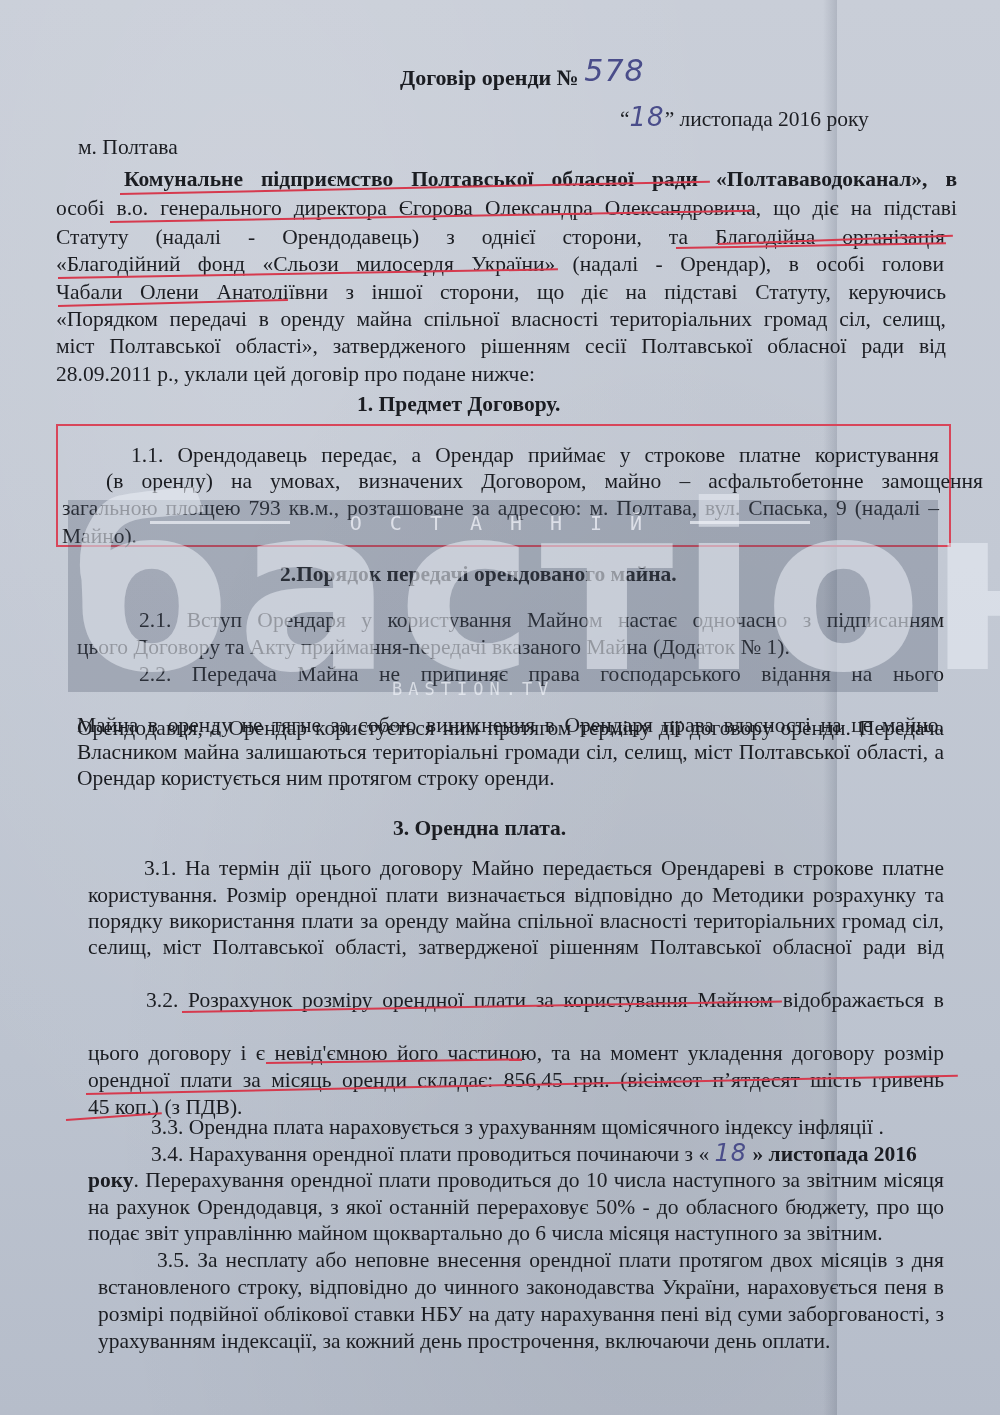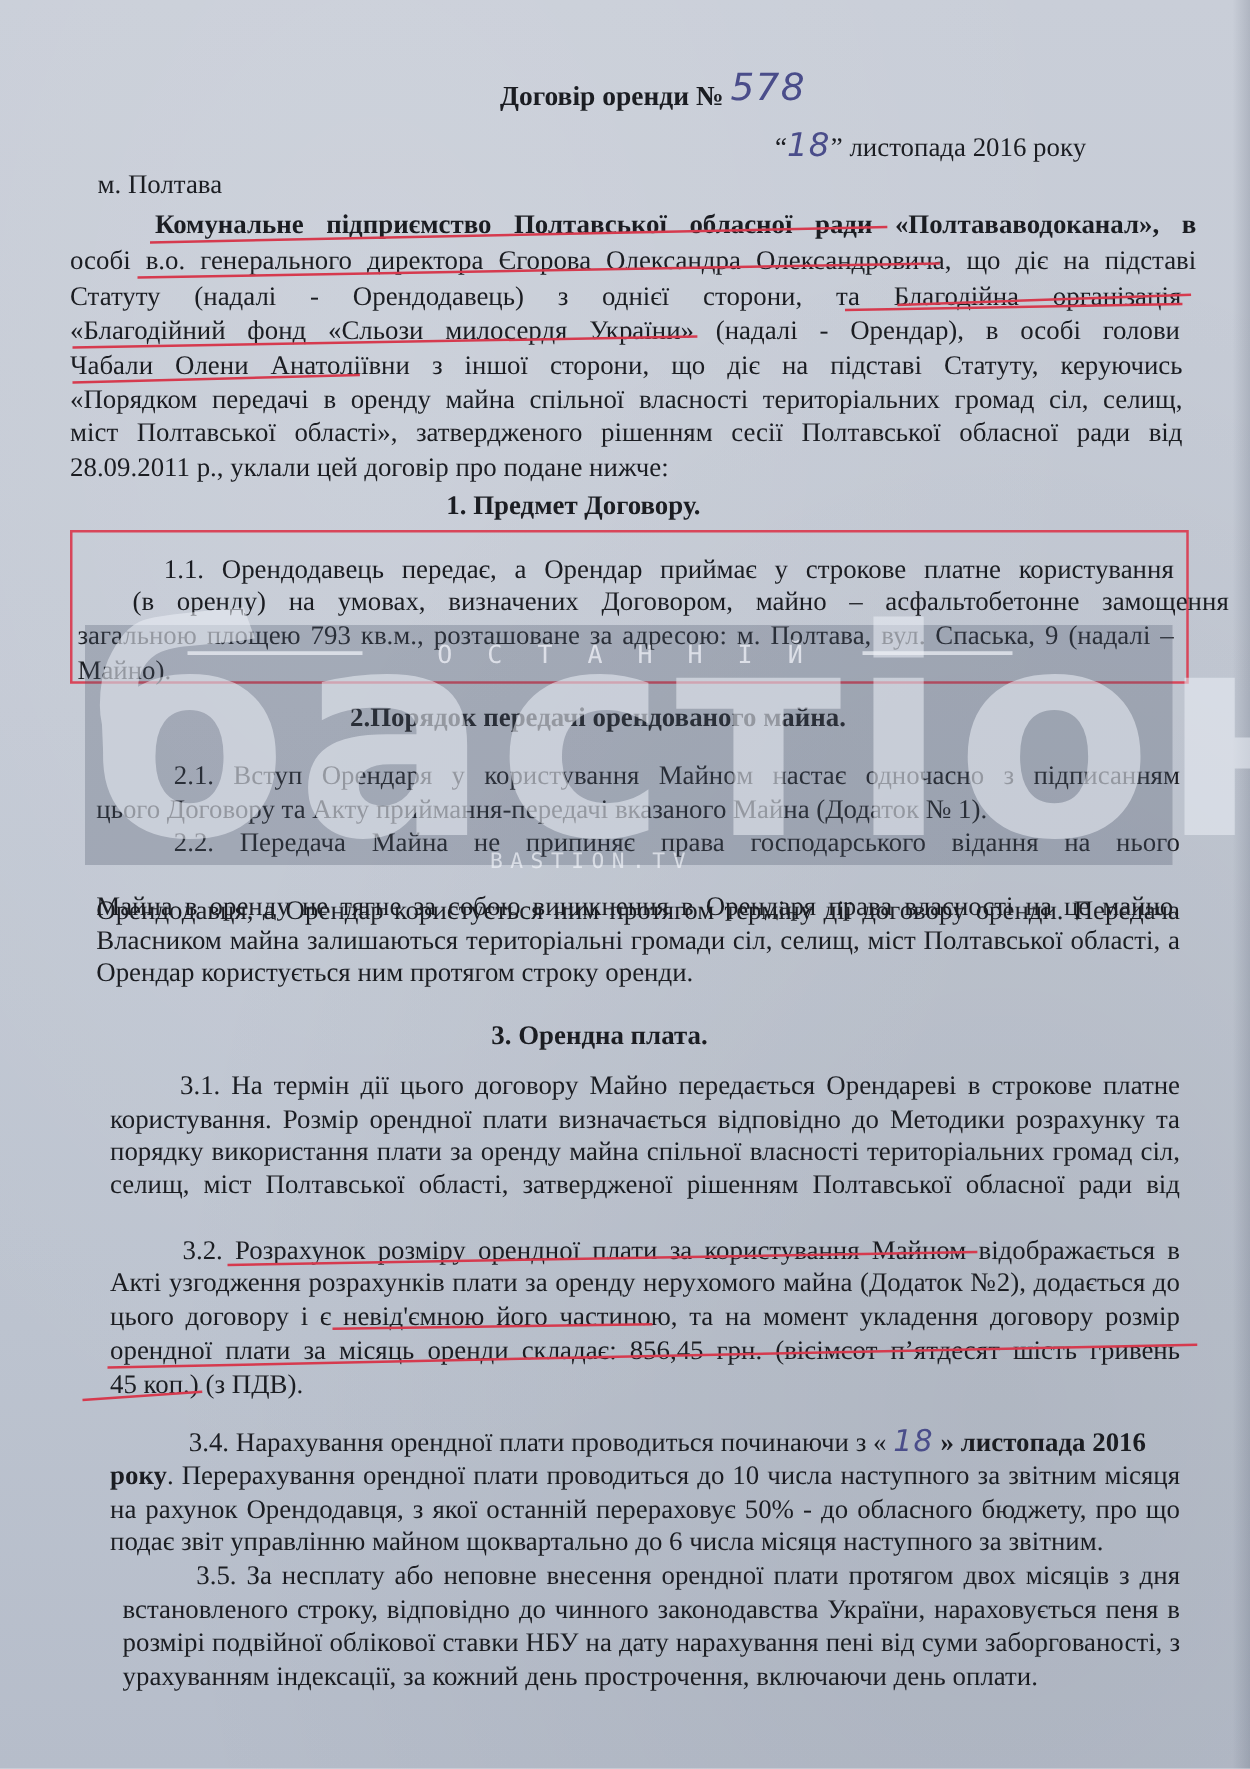--- a/index.html
+++ b/index.html
@@ -3,21 +3,21 @@
 <meta charset="utf-8">
 <style>
   html, body { margin: 0; padding: 0; }
   body {
     width: 1000px; height: 1415px; overflow: hidden; position: relative;
     background: linear-gradient(180deg, #c9ced8 0%, #c3c9d4 40%, #bcc3cf 75%, #b6bdca 100%);
     font-family: "Liberation Serif", serif;
     color: #1b1d22;
   }
   .page {
-    position: absolute; left: 0; top: 0; width: 1000px; height: 1415px;
+    position: absolute; left: 0; top: 0; width: 837px; height: 1415px;
     background:
       radial-gradient(ellipse at 30% 20%, rgba(255,255,255,0.10), transparent 60%),
       radial-gradient(ellipse at 80% 80%, rgba(0,0,0,0.06), transparent 60%);
   }
   .edge-right {
     position: absolute; right: 0; top: 0; width: 14px; height: 1415px;
     background: linear-gradient(90deg, rgba(0,0,0,0), rgba(60,70,90,0.18));
   }
   .t {
     position: absolute; font-size: 21.5px; line-height: 26px; white-space: nowrap;
@@ -110,30 +110,30 @@
   <div class="t just" style="left:77px; top:739px; width:867px;">Власником майна залишаються територіальні громади сіл, селищ, міст Полтавської області, а</div>
   <div class="t" style="left:77px; top:765px;">Орендар користується ним протягом строку оренди.</div>
 
   <div class="t b" style="left:393px; top:815px;">3. Орендна плата.</div>
   <div class="t just" style="left:144px; top:855px; width:800px;">3.1. На термін дії цього договору Майно передається Орендареві в строкове платне</div>
   <div class="t just" style="left:88px; top:882px; width:856px;">користування. Розмір орендної плати визначається відповідно до Методики розрахунку та</div>
   <div class="t just" style="left:88px; top:908px; width:856px;">порядку використання плати за оренду майна спільної власності територіальних громад сіл,</div>
   <div class="t just" style="left:88px; top:934px; width:856px;">селищ, міст Полтавської області, затвердженої рішенням Полтавської обласної ради від</div>
 
   <div class="t just" style="left:146px; top:987px; width:798px;">3.2. Розрахунок розміру орендної плати за користування Майном відображається в</div>
-  <div class="t just" style="left:88px; top:1013px; width:856px;">Акті узгодження розрахунків плати за оренду нерухомого майна (Додаток №2), додається до</div>
   <div class="t just" style="left:88px; top:1040px; width:856px;">цього договору і є невід'ємною його частиною, та на момент укладення договору розмір</div>
   <div class="t just" style="left:88px; top:1067px; width:856px;">орендної плати за місяць оренди складає: 856,45 грн. (вісімсот п’ятдесят шість гривень</div>
   <div class="t" style="left:88px; top:1094px;">45 коп.) (з ПДВ).</div>
 
   <div class="red-line" style="left:182px; top:1011px; width:600px; transform:rotate(-1deg);"></div>
   <div class="red-line" style="left:266px; top:1062px; width:256px; transform:rotate(-0.8deg);"></div>
   <div class="red-line" style="left:86px; top:1093px; width:872px; transform:rotate(-1.2deg);"></div>
   <div class="red-line" style="left:66px; top:1119px; width:96px; transform:rotate(-4deg);"></div>
 
+  <div class="t" style="left:151px; top:1114px;">3.3.  Орендна плата нараховується з урахуванням щомісячного індексу інфляції .</div>
 
   <div class="t" style="left:151px; top:1140px; width:793px;">
     <span>3.4. Нарахування орендної плати проводиться починаючи з «</span>
     <span class="hand" style="font-size:24px;">18</span>
     <span class="b">» листопада 2016</span>
   </div>
   <div class="t just" style="left:88px; top:1167px; width:856px;">
     <span class="b">року</span><span>. Перерахування орендної плати проводиться до 10 числа наступного за звітним місяця</span>
   </div>
   <div class="t just" style="left:88px; top:1194px; width:856px;">на рахунок Орендодавця, з якої останній перераховує 50% - до обласного бюджету, про що</div>

